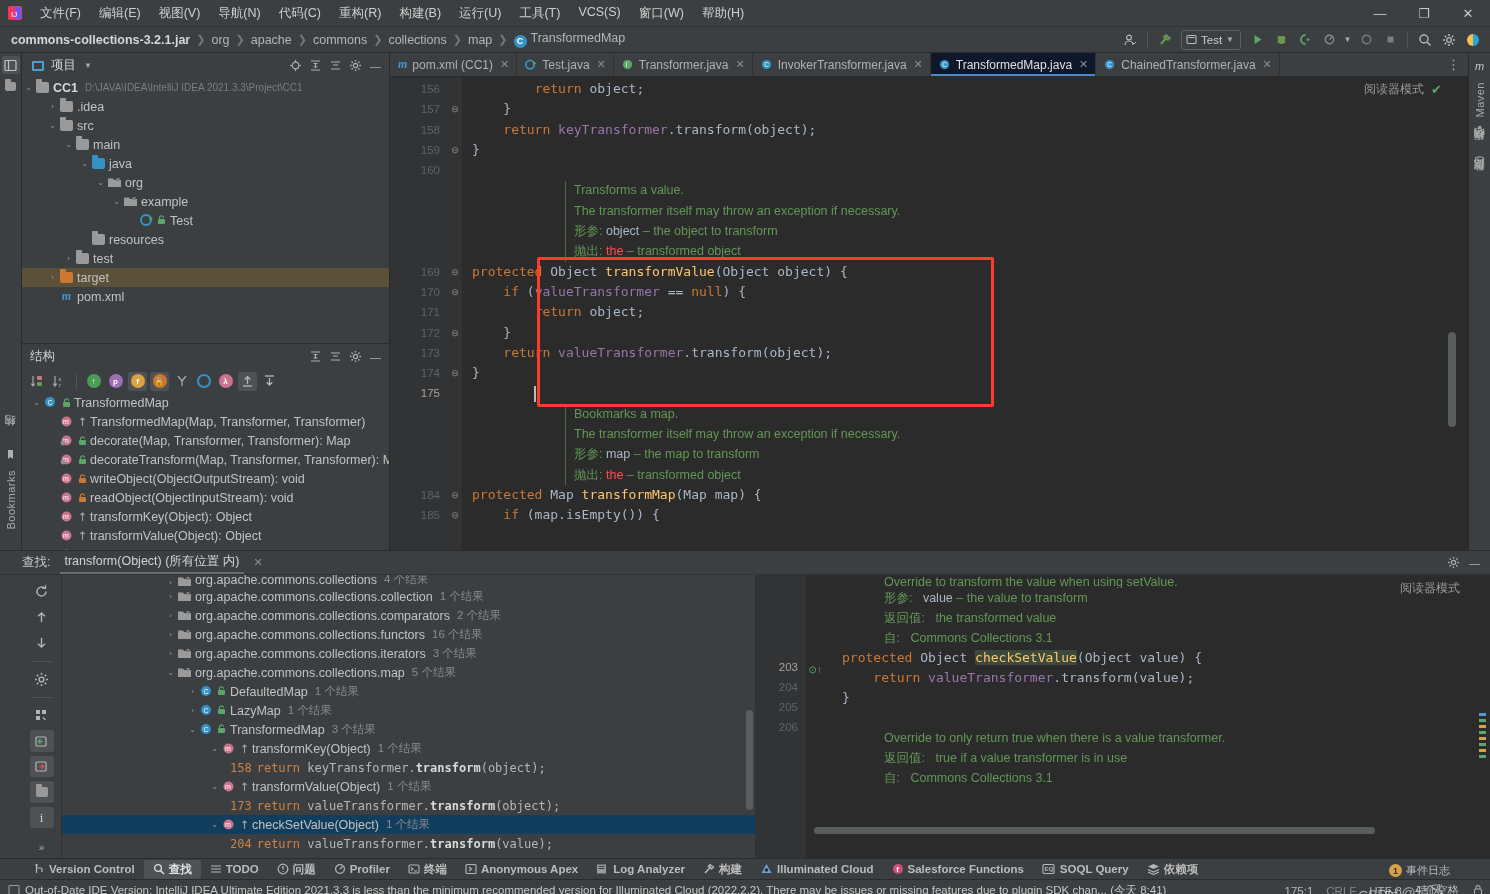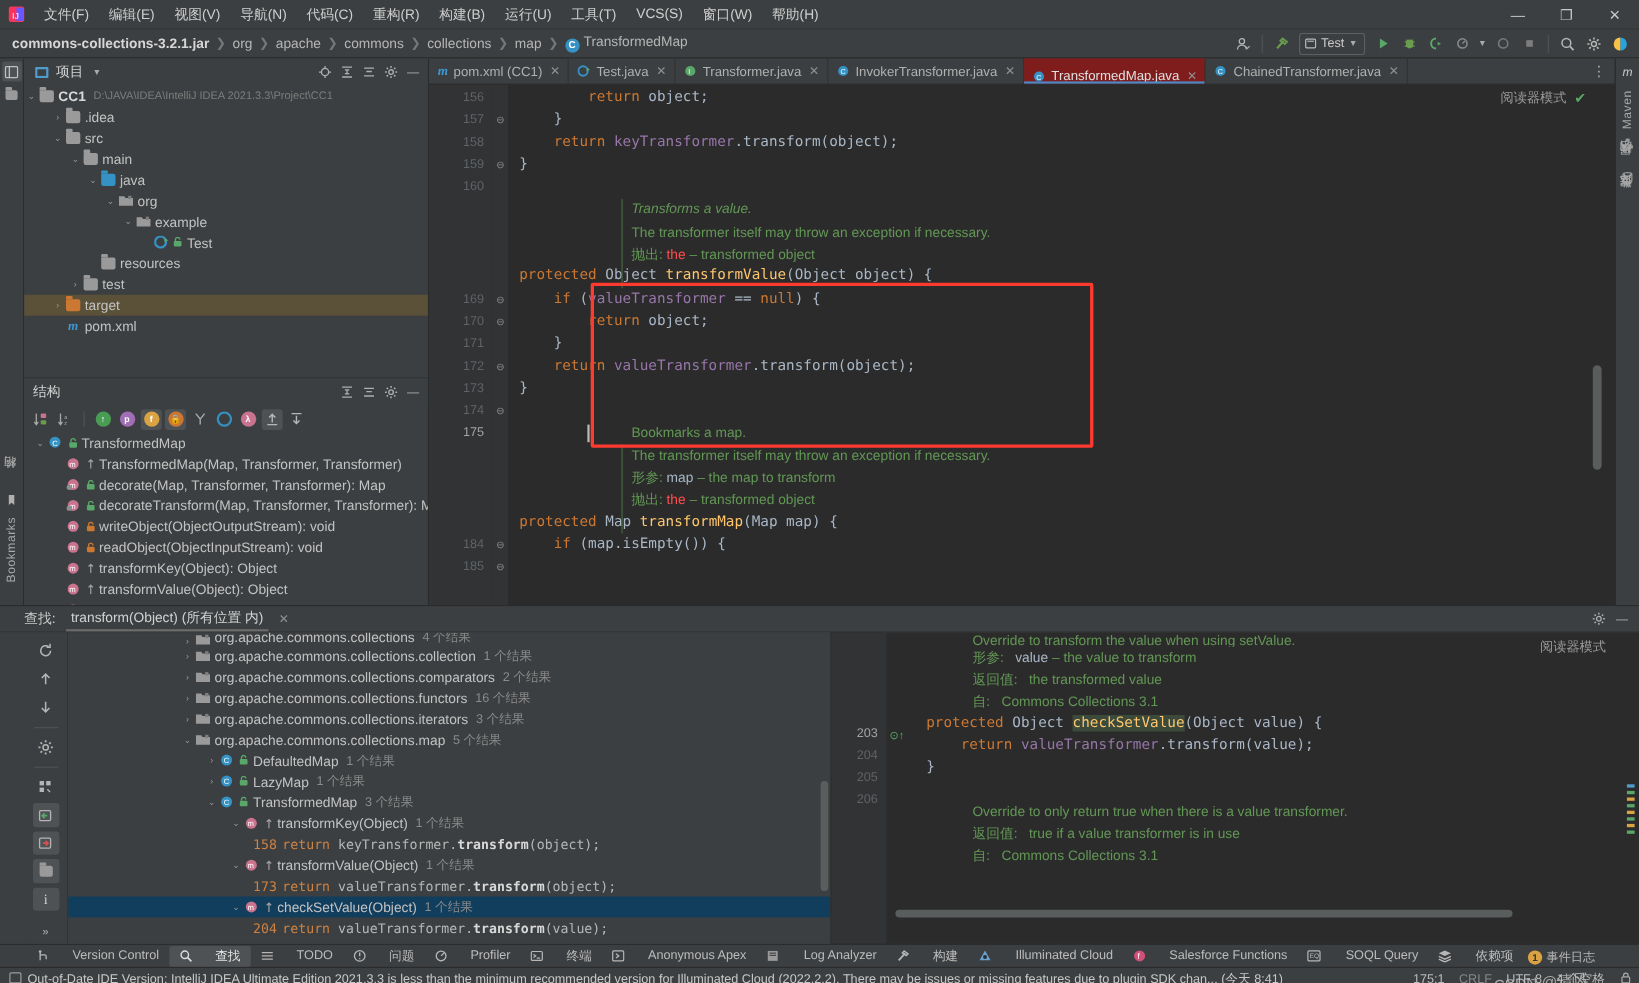--- a/index.html
+++ b/index.html
@@ -98,21 +98,21 @@
   .sbtn.on{background:#4e5254;}
   .struct-tree{flex:1;overflow:hidden;}
 
   
   #editorwrap{ flex:1; display:flex; flex-direction:column; background:#2b2b2b; min-width:0;}
   #tabs{ height:24px;background:#3c3f41;display:flex;align-items:stretch;border-bottom:1px solid #2b2b2b;}
   .tab{
     display:flex;align-items:center;gap:5px;padding:0 7px 0 8px;font-size:12px;color:#b0b0b0;
     border-right:1px solid #323232;position:relative;white-space:nowrap;
   }
-  .tab.active{ background:#7f1d1d; color:#e0e0e0;align-items:flex-end;}
+  .tab.active{ background:#0f172a; color:#e0e0e0;}
   .tab.active:after{content:"";position:absolute;left:0;right:0;bottom:0;height:2px;background:#4a88c7;}
   .tab .x{color:#8d8d8d;font-size:11px;margin-left:2px;}
   .tabs-more{ margin-left:auto;display:flex;align-items:center;padding:0 6px;color:#b0b0b0;}
 
   #editor{ flex:1; display:flex; position:relative; overflow:hidden; background:#2b2b2b;}
   #gutter{ width:58px;flex:none;background:#313335;text-align:right;padding-top:2px;position:relative;}
   .lnum{ height:20.3px;line-height:20.3px;font-size:11.5px;color:#606366;padding-right:8px;}
   .lnum.cur{ color:#a4a3a3;}
   #foldcol{width:14px;flex:none;background:#313335;padding-top:2px;}
   .fold{height:20.3px;display:flex;align-items:center;justify-content:center;color:#8b8b8b;font-size:9px;}
@@ -169,21 +169,21 @@
   #pvtabs .t{font-size:12.5px;color:#bdbdbd;}
   #pvtabs .t.on{color:#e2e2e2;}
   #pvhscroll{position:absolute;left:58px;right:115px;bottom:24px;height:7px;background:#5a5d5e;border-radius:4px;}
   #pvmark{position:absolute;right:3px;top:135px;width:9px;height:60px;}
 
   
   #toolbar-bottom{
     height:21px;background:#3c3f41;display:flex;align-items:center;padding-left:24px;gap:0;
     border-top:1px solid #2b2b2b;font-size:11.5px;color:#bcbcbc;
   }
-  .bbtn{display:flex;align-items:center;gap:21px;padding:2px 9px;border-radius:2px;white-space:nowrap;}
+  .bbtn{display:flex;align-items:center;gap:4px;padding:2px 9px;border-radius:2px;white-space:nowrap;font-weight:bold;}
   .bbtn.on{background:#4e5254;color:#e3e3e3;}
   #statusbar{
     height:22px;background:#3c3f41;display:flex;align-items:center;padding:0 6px 0 8px;
     font-size:11.5px;color:#b9b9b9;border-top:1px solid #2b2b2b;position:relative;
   }
   #statusmsg{ margin-left:5px; color:#c8c8c8; overflow:hidden;text-overflow:ellipsis;white-space:nowrap;}
   #statusright{margin-left:auto;display:flex;align-items:center;gap:13px;white-space:nowrap;}
   .dim{color:#868686;}
   #watermark{
     position:absolute;right:46px;bottom:-2px;color:#cfcfcf;font-size:14px;opacity:.75;
@@ -824,22 +824,23 @@
       <div id="codearea">
         <div id="docbar1" style="top: 103.5px; height: 81.2px; left: 103px;"></div>
         <div id="docbar2" style="top: 326.8px; height: 81.2px; left: 103px;"></div>
         <div id="redbox" style="top: 179.7px; height: 150.1px; left: 75px; width: 457px;"></div>
         <div id="caret" style="top: 308.5px; height: 16px; left: 72px;"></div>
       <div class="cline mono"><span class="txt">        </span><span class="kw">return</span><span class="txt"> object;</span></div>
           <div class="cline mono"><span class="txt">    }</span></div>
           <div class="cline mono"><span class="txt">    </span><span class="kw">return</span><span class="txt"> </span><span class="fld">keyTransformer</span><span class="txt">.</span><span class="txt">transform</span><span class="txt">(object);</span></div>
           <div class="cline mono"><span class="txt">}</span></div>
           <div class="cline mono"><span class="txt"></span></div>
-          <div class="docline" style="padding-left: 112px; font-style: italic;"><span class="doc">Transforms a value.</span></div>
+          <div class="docline" style="padding-left: 112px;"><span class="doc">Transforms a value.</span></div>
           <div class="docline" style="padding-left: 112px;"><span class="doc">The transformer itself may throw an exception if necessary.</span></div>
+          <div class="docline" style="padding-left: 112px;"><span class="doc">形参: </span><span class="docb">object</span><span class="doc"> – the object to transform</span></div>
           <div class="docline" style="padding-left: 112px;"><span class="doc">抛出: </span><span class="docred">the</span><span class="doc"> – transformed object</span></div>
           <div class="cline mono"><span class="kw">protected</span><span class="txt"> Object </span><span class="mth">transformValue</span><span class="txt">(Object object) {</span></div>
           <div class="cline mono"><span class="txt">    </span><span class="kw">if</span><span class="txt"> (</span><span class="fld">valueTransformer</span><span class="txt"> == </span><span class="kw">null</span><span class="txt">) {</span></div>
           <div class="cline mono"><span class="txt">        </span><span class="kw">return</span><span class="txt"> object;</span></div>
           <div class="cline mono"><span class="txt">    }</span></div>
           <div class="cline mono"><span class="txt">    </span><span class="kw">return</span><span class="txt"> </span><span class="fld">valueTransformer</span><span class="txt">.</span><span class="txt">transform</span><span class="txt">(object);</span></div>
           <div class="cline mono"><span class="txt">}</span></div>
           <div class="cline mono"><span class="txt"></span></div>
           <div class="docline" style="padding-left: 112px;"><span class="doc">Bookmarks a map.</span></div>
           <div class="docline" style="padding-left: 112px;"><span class="doc">The transformer itself may throw an exception if necessary.</span></div>

